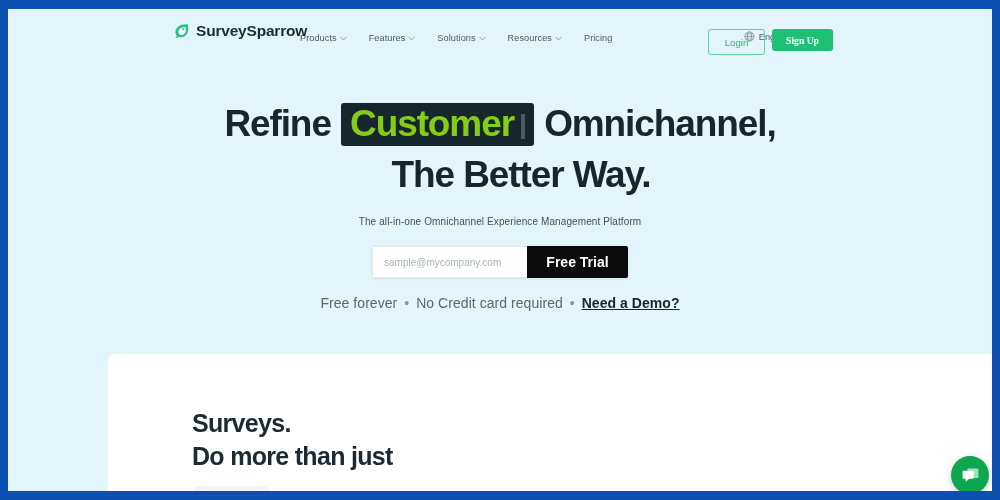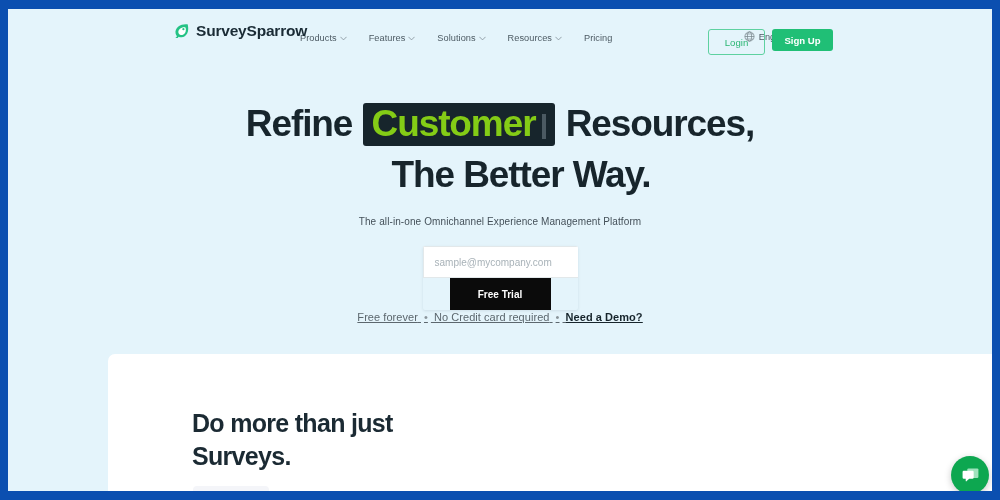--- a/index.html
+++ b/index.html
@@ -63,21 +63,21 @@
     border:1px solid #5ed1a0; border-radius:3px;
     background:transparent; color:#2bb673;
     font-size:9.6px; font-family:inherit; cursor:pointer;
     display:flex; align-items:center; justify-content:center;
   }
   #signup-button {
     position:absolute; left:764px; top:20px;
     width:61px; height:22px;
     border:none; border-radius:3px;
     background:#20BF76; color:#fff;
-    font-size:9.6px; font-weight:bold; font-family:Liberation Sans, sans-serif;
+    font-size:9.6px; font-weight:bold; font-family:Liberation Serif, serif;
     cursor:pointer;
     display:flex; align-items:center; justify-content:center;
   }
 
   
   #hero { position:absolute; left:0; top:52px; width:984px; text-align:center; }
 
   #hero-heading {
     font-size:37px; font-weight:bold; color:#17252C;
     line-height:1.0; letter-spacing:-1.1px;
@@ -99,42 +99,42 @@
   #hero-line2 { margin-top:10px;padding-left:42px; }
 
   #hero-sub {
     margin-top:23px;
     font-size:10px; color:#445059; letter-spacing:.1px;text-align:center;
   }
 
   
   #hero-form {
     margin-top:19px;
-    display:inline-flex; align-items:center;
+    display:inline-flex; align-items:flex-end;
     box-shadow:0 1px 3px rgba(20,40,60,.10);
-    border-radius:2px; overflow:hidden;flex-direction:column;
+    border-radius:2px; overflow:hidden;
   }
   #email-input {
     width:155px; height:32px;
     border:1px solid #e2e8ea; border-right:none;
     background:#fff; color:#17252C;
     font-size:10px; font-family:inherit;
     padding:0 11px; outline:none;
   }
   #email-input::placeholder { color:#a8b2b8; }
   #free-trial-button {
     width:101px; height:32px;
     border:none; background:#0b0b0b; color:#fff;
-    font-size:10px; font-weight:bold; font-family:inherit;
+    font-size:14px; font-weight:bold; font-family:inherit;
     cursor:pointer;
   }
 
   #hero-meta {
-    margin-top:1px;
-    font-size:11px; color:#5c676e; letter-spacing:.05px;text-decoration:underline;
+    margin-top:17px;
+    font-size:14px; color:#5c676e; letter-spacing:.05px;
   }
   #hero-meta .dot { margin:0 3px; color:#8a949a; }
   #demo-link {
     color:#17252C; font-weight:bold;
     text-decoration:underline; cursor:pointer;
   }
 
   
   #section-card {
     position:absolute; left:100px; top:345px;
@@ -244,21 +244,21 @@
     <button id="signup-button">Sign Up</button>
   </nav>
 
   <section id="hero">
 
     <h1 id="hero-heading">
       <span>Refine</span>
       <span id="hl-wrap">
         <span>Customer</span><span id="hl-caret"></span>
       </span>
-      <span>Resources,</span>
+      <span>Omnichannel,</span>
       <div id="hero-line2">The Better Way.</div>
     </h1>
 
     <p id="hero-sub">The all-in-one Omnichannel Experience Management Platform</p>
 
     <div id="hero-form">
       <input id="email-input" type="text" placeholder="sample@mycompany.com" style="">
       <button id="free-trial-button">Free Trial</button>
     </div>
 
@@ -266,22 +266,22 @@
       <span>Free forever</span>
       <span class="dot">•</span>
       <span>No Credit card required</span>
       <span class="dot">•</span>
       <span id="demo-link">Need a Demo?</span>
     </div>
   </section>
 
   <section id="section-card">
     <h2 id="section-heading">
+      <div>Surveys.</div>
       <div>Do more than just</div>
-      <div>Surveys.</div>
     </h2>
     <div id="section-ghost"></div>
   </section>
 
   <div id="chat-widget">
     <span>
       <svg id="chat-icon" viewBox="0 0 24 24">
         <path d="M9.5 3h11A1.5 1.5 0 0 1 22 4.5v9A1.5 1.5 0 0 1 20.5 15H9.5A1.5 1.5 0 0 1 8 13.5v-9A1.5 1.5 0 0 1 9.5 3z" fill="#9FE3BD"></path>
         <path d="M3.5 6h11A1.5 1.5 0 0 1 16 7.5v7A1.5 1.5 0 0 1 14.5 16h-4.1l-3.6 3.3a.5.5 0 0 1-.84-.37V16H3.5A1.5 1.5 0 0 1 2 14.5v-7A1.5 1.5 0 0 1 3.5 6z" fill="#ffffff"></path>
       </svg>

